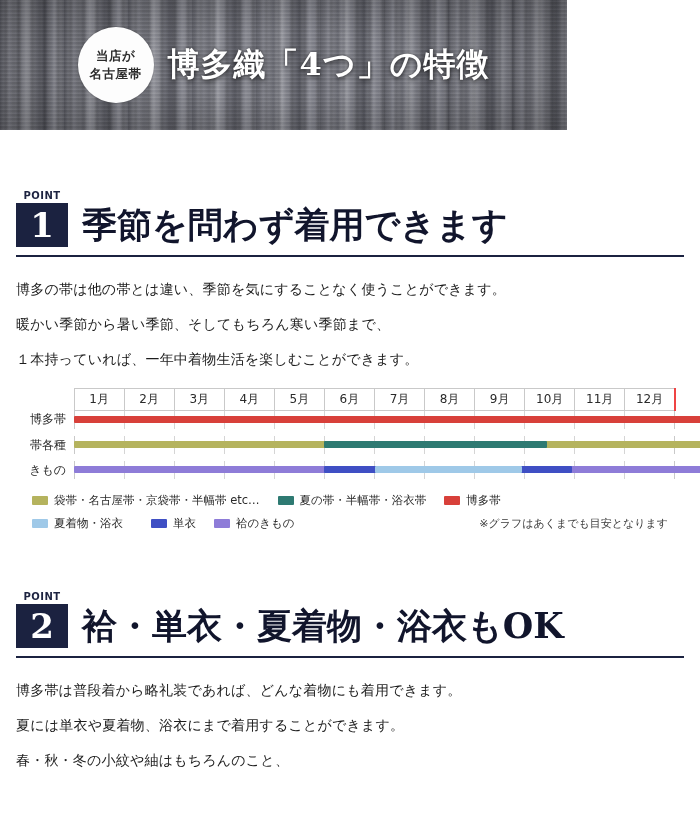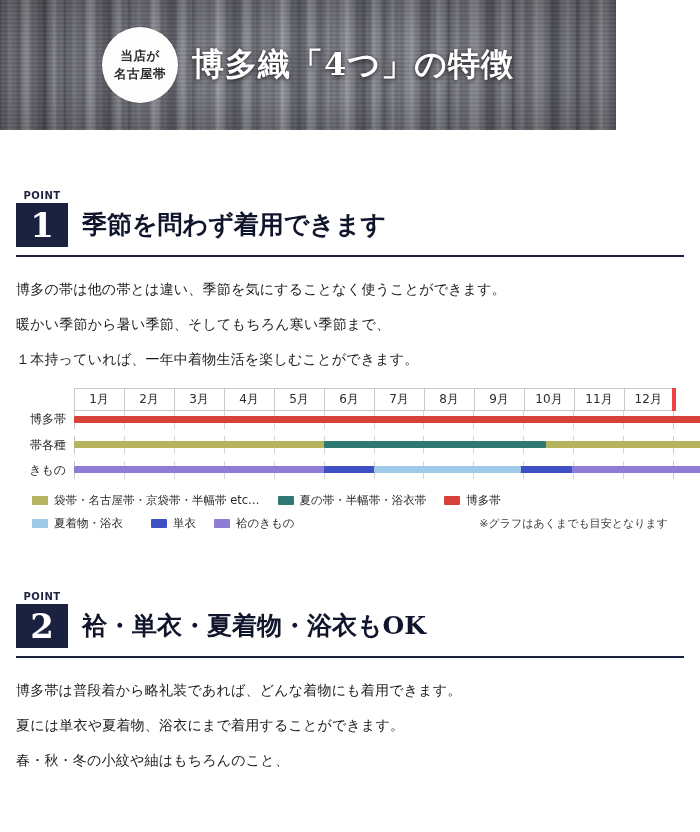--- a/index.html
+++ b/index.html
@@ -9,21 +9,21 @@
     background: #ffffff;
     font-family: "Liberation Sans", sans-serif;
     color: #222;
     overflow: hidden;
   }
   .page { position: relative; width: 700px; height: 832px; background:#fff; }
 
   
   .banner {
     position: relative;
-    width: 616px; height: 130px;
+    width: 567px; height: 130px;
     overflow: hidden;
     background: #ef4444;
   }
   .banner-weave {
     position: absolute; inset: 0;
     background:
       repeating-linear-gradient(90deg,
         rgba(255,255,255,0.00) 0px,
         rgba(255,255,255,0.05) 3px,
         rgba(0,0,0,0.10) 6px,
@@ -95,21 +95,21 @@
   .point-box {
     width: 52px; height: 44px;
     background: #1b2240;
     color: #fff;
     display: flex; align-items: center; justify-content: center;
     font-family: "DejaVu Serif", serif;
     font-size: 34px; font-weight: 700; line-height: 1;
   }
   .point-title {
     font-family: "DejaVu Serif", serif;
-    font-size: 25px; font-weight: 700;
+    font-size: 35px; font-weight: 700;
     color: #11152c;
     align-self: flex-end;
     line-height: 44px;
     letter-spacing: 0px;
     white-space: nowrap;
   }
   .point-rule {
     border: 0; border-top: 2px solid #1b2240;
     margin: 8px 0 0 0;
   }
@@ -144,21 +144,21 @@
     height: 22px;
     font-family: "DejaVu Sans", sans-serif;
     font-size: 12px;
     font-weight: 400;
     color: #2a2a2a;
     border-left: 1px solid #c9c9c9;
     border-top: 1px solid #c9c9c9;
     border-bottom: 1px solid #c9c9c9;
     text-align: center;
   }
-  .month-row th.last { border-right: 4px solid #ef4444; }
+  .month-row th.last { border-right: 2px solid #ef4444; }
   .month-row th.corner { border: 0; }
   .grid-bg {
     position: relative;
     height: 18px;
   }
   .grid-overlay {
     position: absolute; top: 0; left: 0; right: 0; bottom: 0;
     display: flex;
     pointer-events: none;
   }

